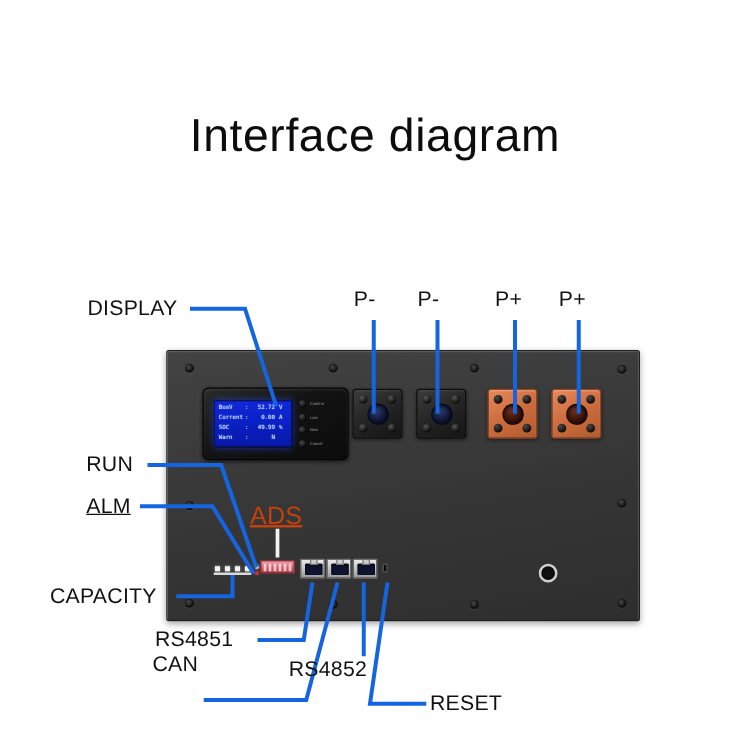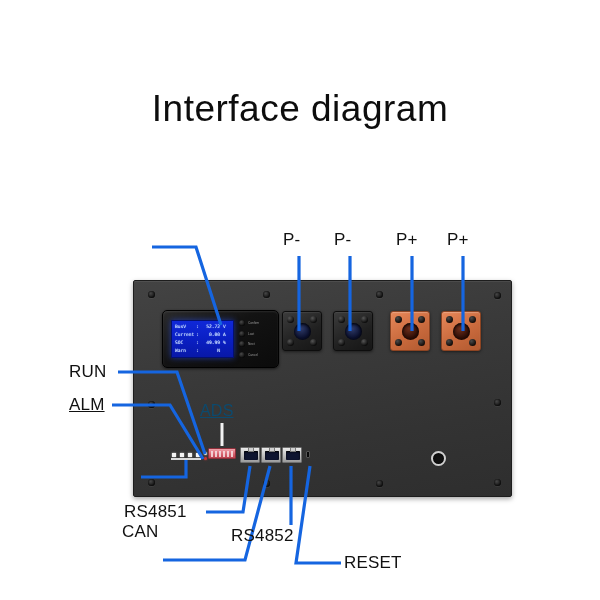--- a/index.html
+++ b/index.html
@@ -29,21 +29,21 @@
 
   
   .lbl{
     position:absolute;
     font-size:17px;
     color:#111;
     white-space:nowrap;
     font-family:"Liberation Sans", sans-serif;
     letter-spacing:0.2px;
   }
-  .lbl.white{color:#0c4a6e;font-size:16px;text-decoration:underline;}
+  .lbl.white{color:#c2410c;font-size:20px;text-decoration:underline;}
 
   
   .panel{
     position:absolute;
     left:133px;top:238px;
     width:377px;height:215px;
     background:linear-gradient(170deg,#434343 0%,#3a3a3a 35%,#333333 70%,#2e2e2e 100%);
     border:1px solid #1d1d1d;
     border-radius:2px;
     box-shadow:inset 0 1px 0 rgba(255,255,255,.07), 0 2px 5px rgba(0,0,0,.35);
@@ -396,22 +396,24 @@
     </g>
 
     <path d="M222,381 L222,404" fill="none" stroke="#f2f2f2" stroke-width="3"></path>
   </svg>
 
   <div class="lbl" style="left:283px;top:188px;">P-</div>
   <div class="lbl" style="left:334px;top:188px;">P-</div>
   <div class="lbl" style="left:396px;top:188px;">P+</div>
   <div class="lbl" style="left:447px;top:188px;">P+</div>
 
+  <div class="lbl" style="left:70px;top:195px;">DISPLAY</div>
   <div class="lbl" style="left:69px;top:320px;">RUN</div>
   <div class="lbl" style="left:69px;top:353px;text-decoration:underline;">ALM</div>
+  <div class="lbl" style="left:40px;top:425px;">CAPACITY</div>
 
   <div class="lbl white" style="left:200px;top:360px;">ADS</div>
 
   <div class="lbl" style="left:124px;top:460px;">RS4851</div>
   <div class="lbl" style="left:231px;top:484px;">RS4852</div>
   <div class="lbl" style="left:122px;top:480px;">CAN</div>
   <div class="lbl" style="left:344px;top:511px;text-align:right;">RESET</div>
 
 </div>
 

